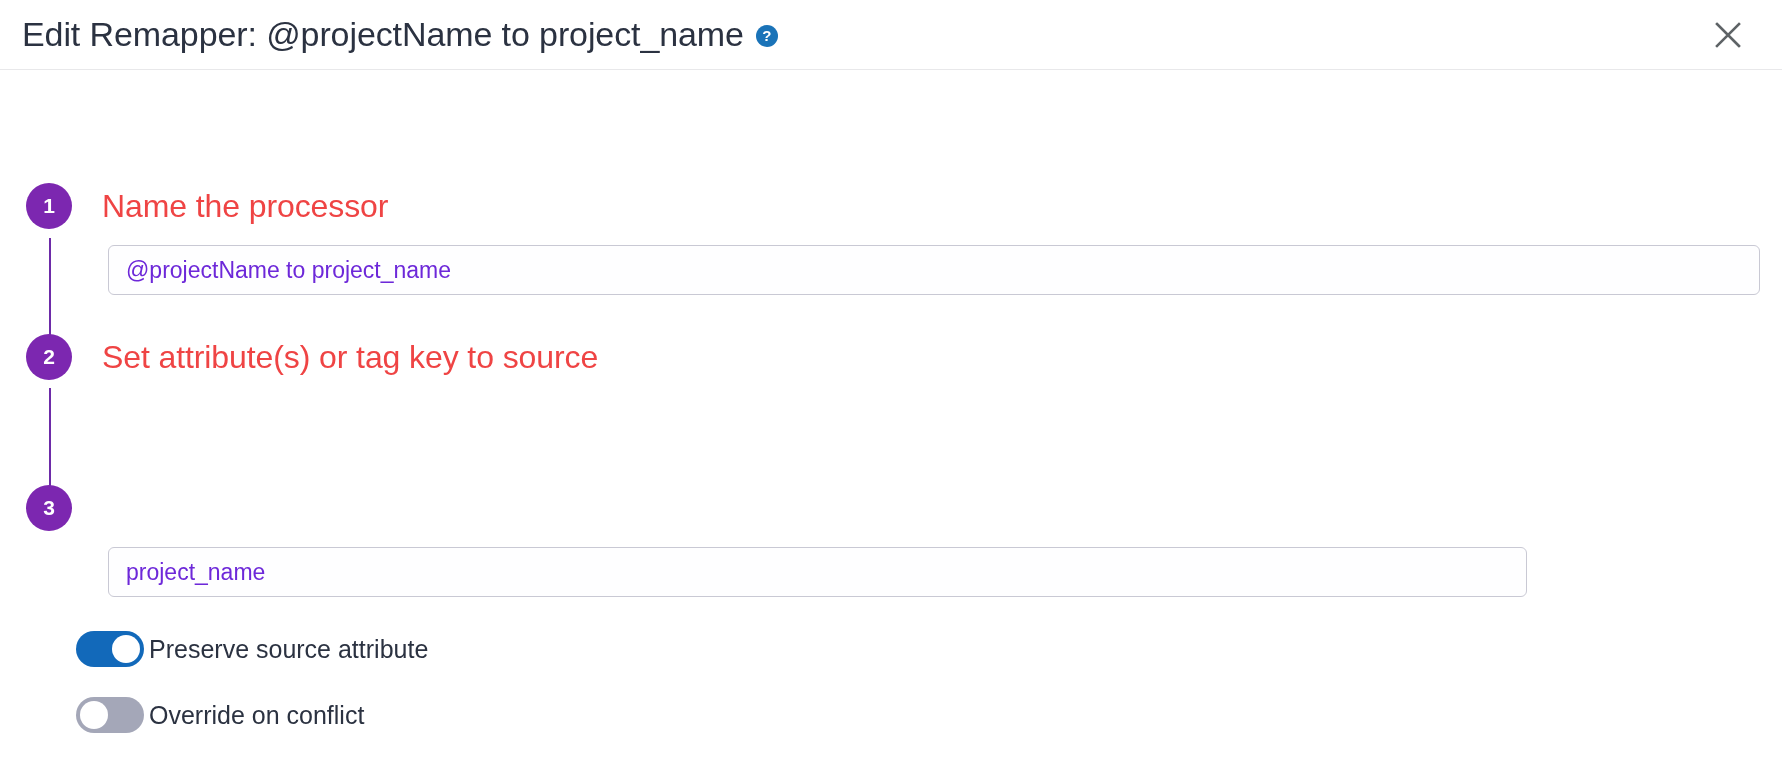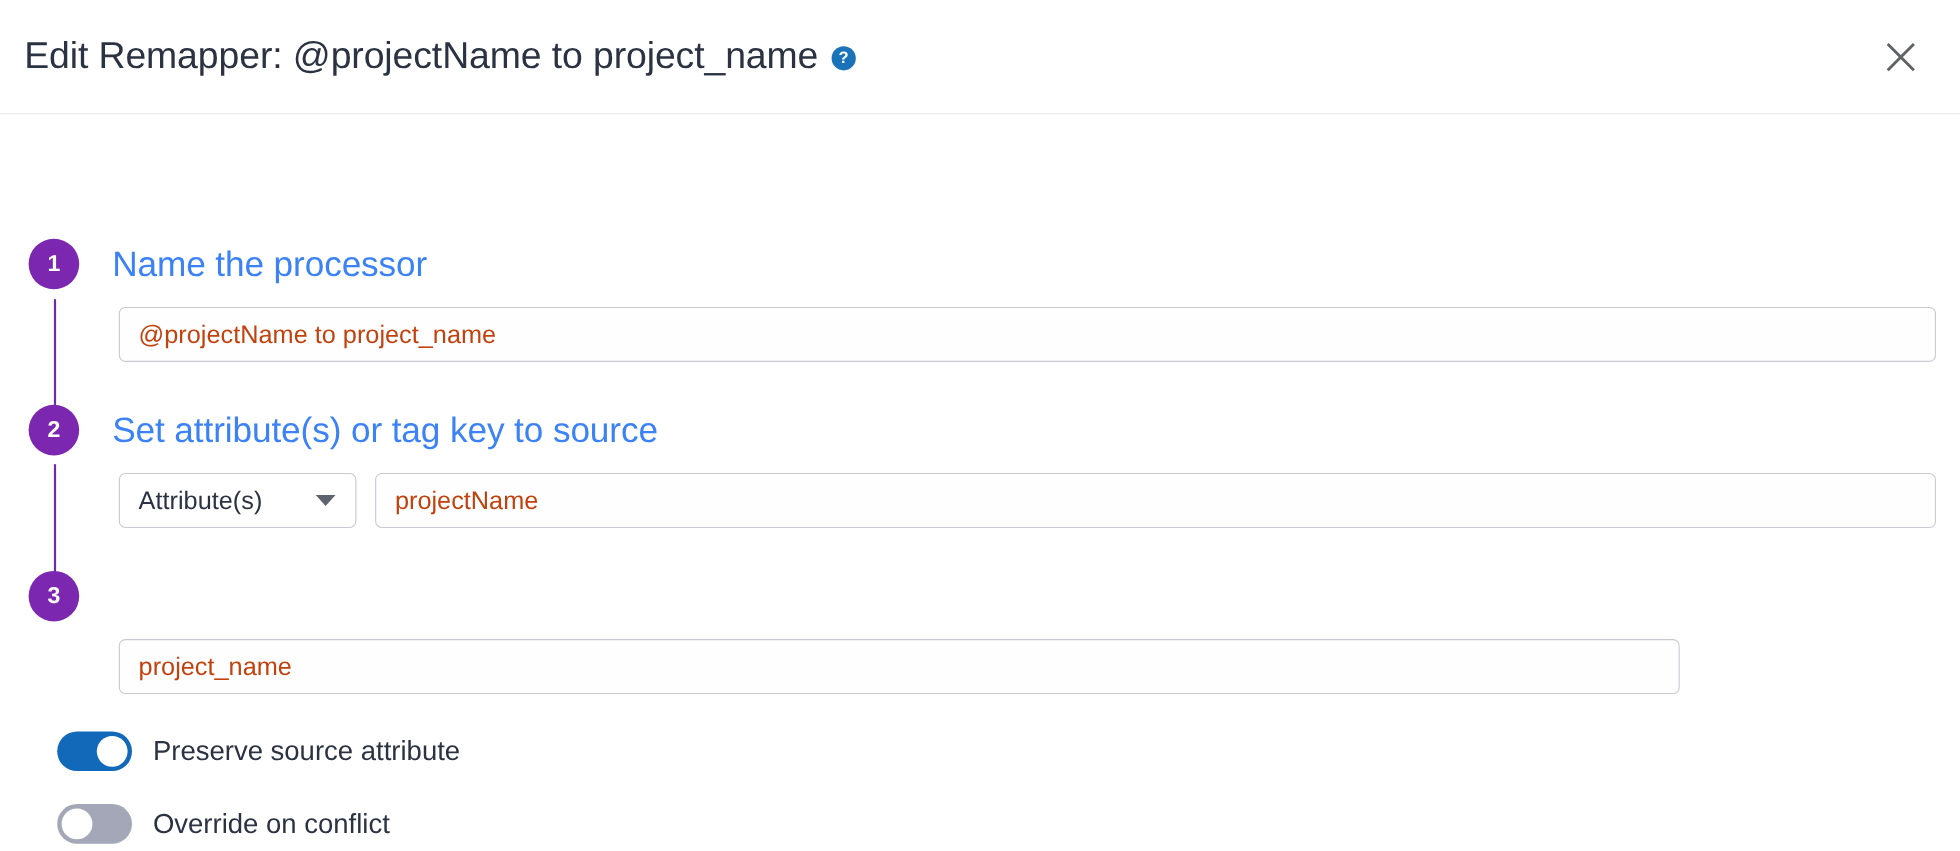--- a/index.html
+++ b/index.html
@@ -12,21 +12,21 @@
     height: 774px;
     font-family: "Liberation Sans", sans-serif;
     color: #2b3241;
     overflow: hidden;
     position: relative;
   }
 
   
   .modal-header {
     position: relative;
-    height: 104px;
+    height: 70px;
     box-sizing: border-box;
     border-bottom: 1px solid #e8e8ea;
     display: flex;
     align-items: center;
     padding: 0 24px 0 22px;
   }
   .title-wrap {
     display: flex;
     align-items: center;
     gap: 12px;
@@ -108,21 +108,21 @@
     font-weight: 600;
     display: flex;
     align-items: center;
     justify-content: center;
     margin-left: 26px;
     flex: none;
   }
   .step-title {
     font-size: 32px;
     font-weight: 400;
-    color: #3b82f6;
+    color: #ef4444;
     margin-left: 30px;
     letter-spacing: -0.1px;
     white-space: nowrap;
   }
 
   .step-controls {
     margin-top: 16px;
     padding-left: 108px;
     display: flex;
     align-items: center;
@@ -131,21 +131,21 @@
 
   
   .text-field {
     box-sizing: border-box;
     height: 50px;
     border: 1px solid #c9c9d4;
     border-radius: 6px;
     background: #fefeff;
     font-family: "Liberation Sans", sans-serif;
     font-size: 23px;
-    color: #c2410c;
+    color: #6d28d9;
     padding: 0 17px;
     outline: none;
     display: flex;
     align-items: center;
   }
   .text-field.full { width: 1652px; }
   .text-field.partial { width: 1419px; }
 
   .select-box {
     box-sizing: border-box;
@@ -168,22 +168,22 @@
     border-left: 9px solid transparent;
     border-right: 9px solid transparent;
     border-top: 10px solid #5d6470;
     flex: none;
   }
 
   
   .toggle-row {
     display: flex;
     align-items: center;
-    padding-left: 52px;
-    gap: 19px;
+    padding-left: 76px;
+    gap: 5px;
   }
   .toggle-row.first { margin-top: 34px; }
   .toggle-row.second { margin-top: 30px; align-items: center; }
 
   .toggle {
     position: relative;
     width: 68px;
     height: 36px;
     border-radius: 18px;
     flex: none;
@@ -238,27 +238,20 @@
     <div class="step-controls">
       <div class="text-field full" placeholder="Name the processor">@projectName to project_name</div>
     </div>
   </div>
 
   <div class="step step-2">
     <div class="step-head">
       <div class="badge">2</div>
       <div class="step-title">Set attribute(s) or tag key to source</div>
     </div>
-    <div class="step-controls">
-      <div class="select-box">
-        <span>Attribute(s)</span>
-        <span class="caret"></span>
-      </div>
-      <div class="text-field partial" placeholder="Attribute(s) or tag key to remap">projectName</div>
-    </div>
   </div>
 
   <div class="step step-3">
     <div class="step-head">
       <div class="badge">3</div>
     </div>
     <div class="step-controls">
       <div class="text-field partial" placeholder="Target attribute or tag key">project_name</div>
     </div>
 

